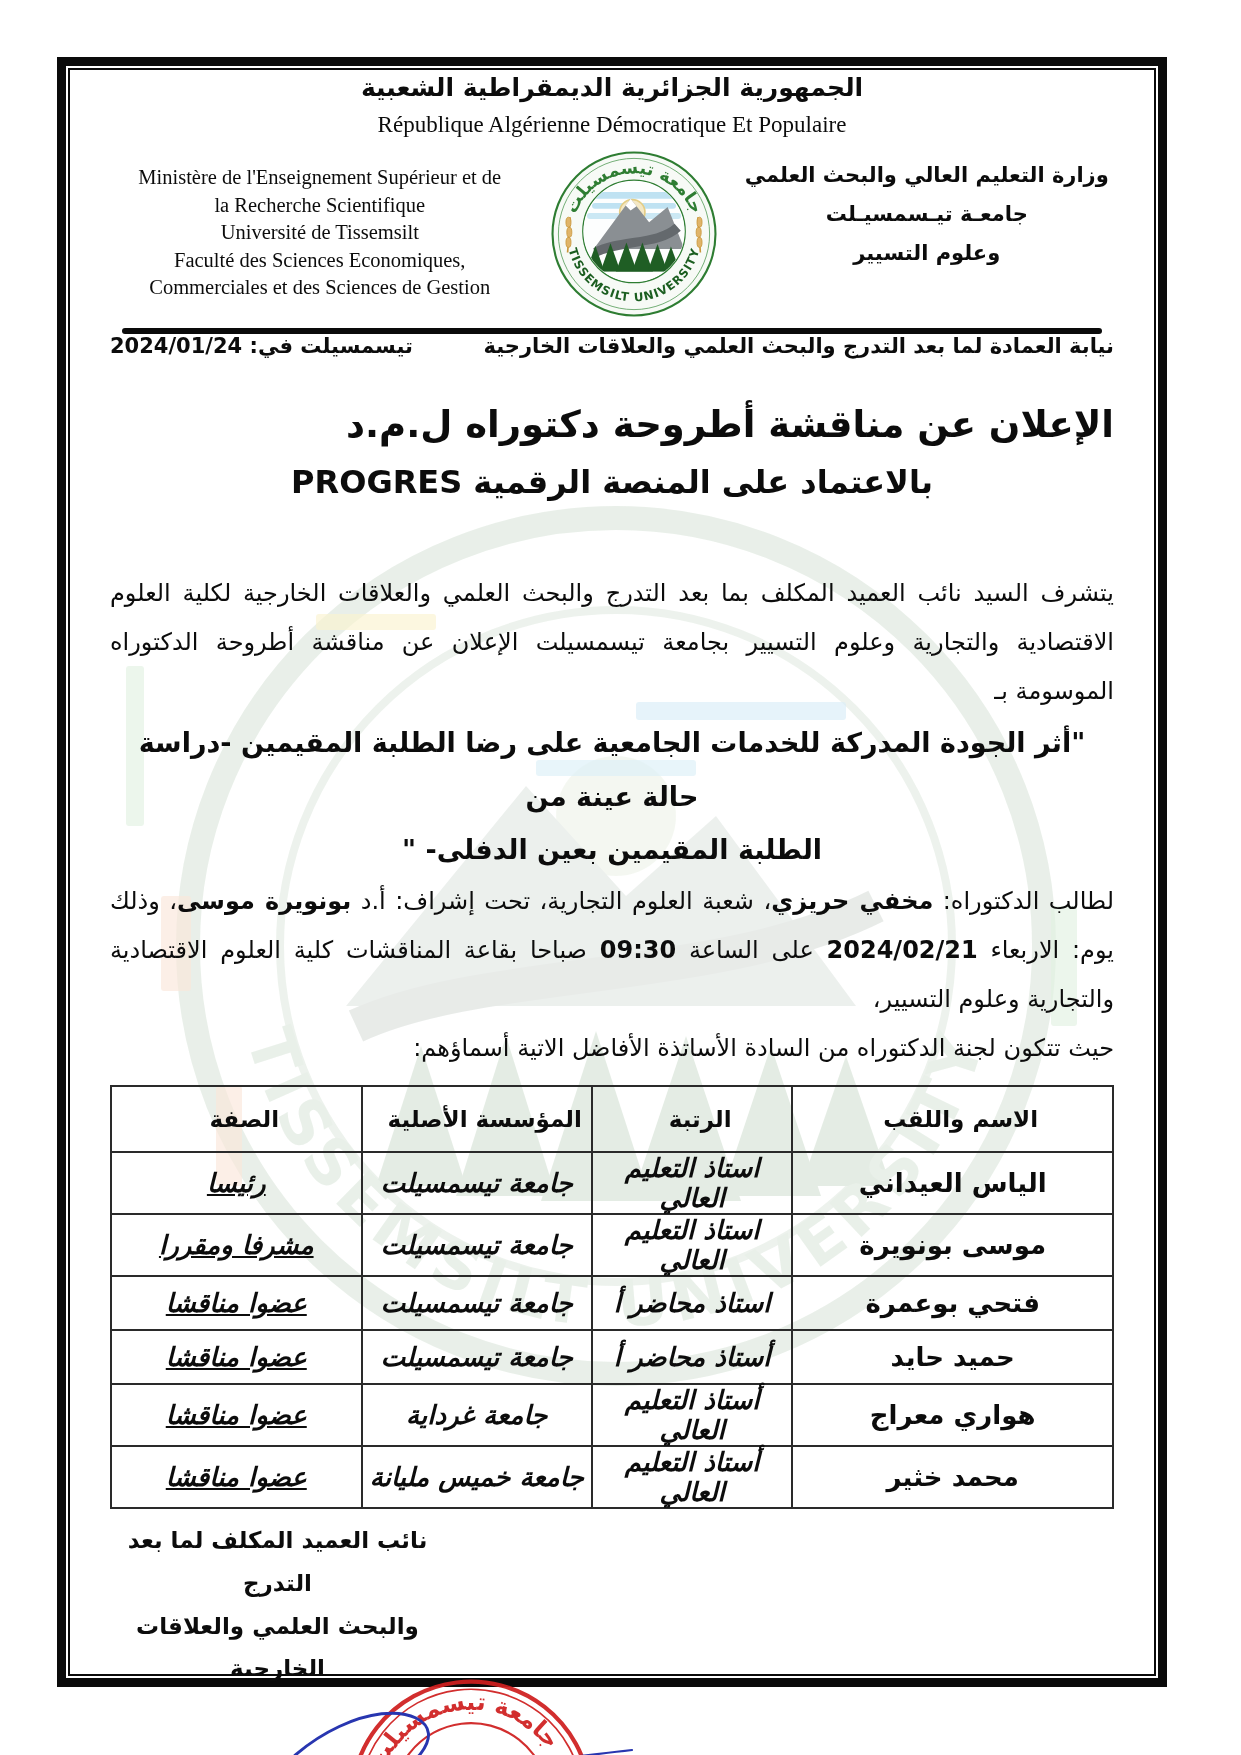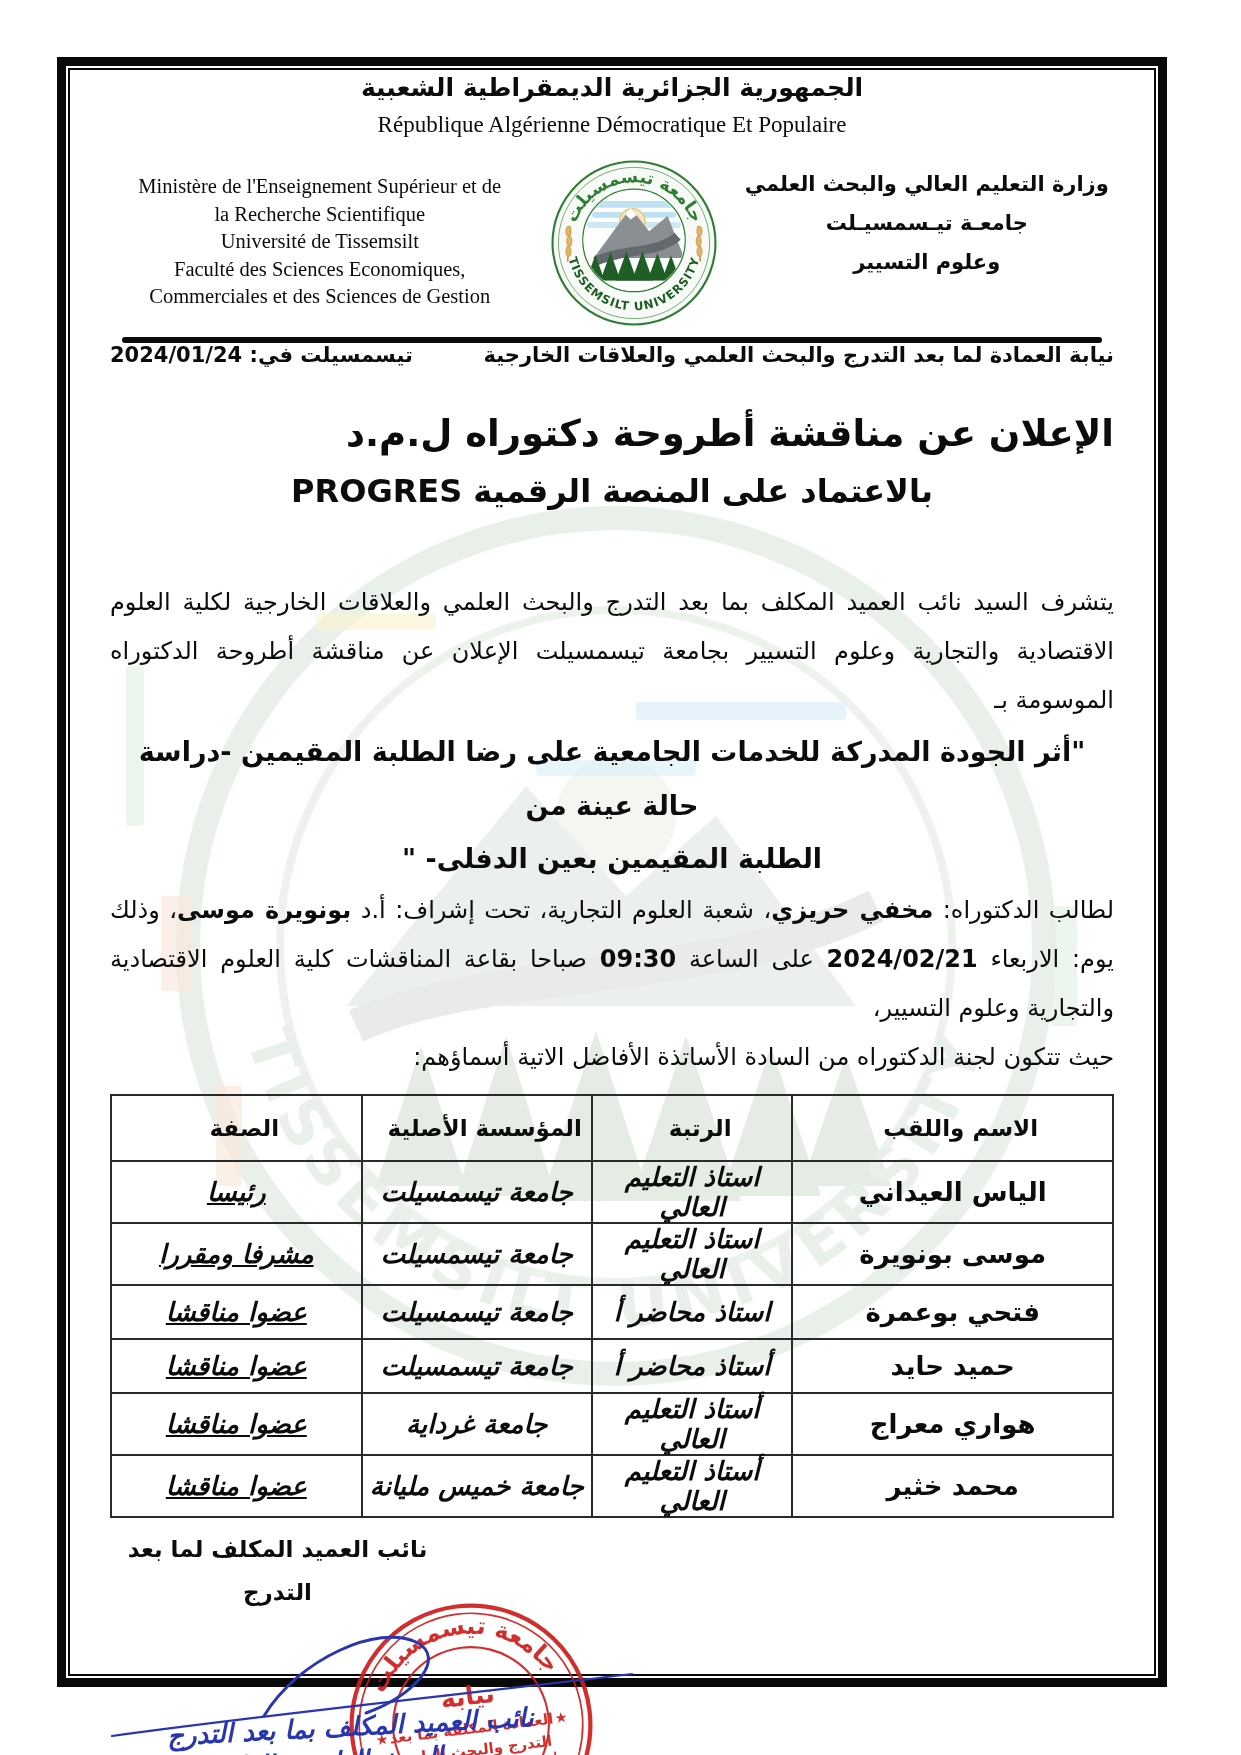--- a/index.html
+++ b/index.html
@@ -24,21 +24,21 @@
   .a4 { left:95px;  top:830px; width:30px;  height:95px; background:#fbe6da; }
   .a5 { left:985px; top:840px; width:26px;  height:120px; background:#e2f1e2; }
   .a6 { left:150px; top:1020px; width:26px; height:100px; background:#fbe6da; }
   .a7 { left:60px;  top:600px; width:18px;  height:160px; background:#e2f1e2; }
 
   .content { position:absolute; inset:4px 0 0 0; padding:0 44px; z-index:1; }
 
   
   .country-ar { text-align:center; font-weight:bold; font-size:25px; line-height:1.3; margin-top:2px; }
   .country-fr { text-align:center; font-family:"Liberation Serif", serif; font-size:23px; line-height:1.3; margin-top:5px; }
-  .header-row { display:flex; align-items:flex-start; margin-top:20px; height:170px; }
+  .header-row { display:flex; align-items:flex-start; margin-top:11px; height:170px; }
   .h-left {
     flex:1.12; font-family:"Liberation Serif", serif; font-size:20.5px;
     text-align:center; line-height:1.34; padding-top:14px;
   }
   .h-logo { width:210px; flex:none; display:flex; justify-content:center; }
   .h-right { flex:1; font-weight:bold; font-size:21px; text-align:center; line-height:1.85; padding-top:6px; }
 
   .rule { height:6px; background:#0a0a0a; margin:8px 12px 0; border-radius:3px; }
 
   .sub-row { display:flex; justify-content:space-between; align-items:baseline; font-weight:bold; font-size:21px; }
@@ -242,20 +242,21 @@
             <td class="c-name">محمد خثير</td>
             <td class="c-rank">أستاذ التعليم العالي</td>
             <td class="c-inst">جامعة خميس مليانة</td>
             <td class="c-role">عضوا مناقشا</td>
           </tr>
         </tbody>
       </table>
 
       <div class="sig-note" dir="rtl">
         <div>نائب العميد المكلف لما بعد التدرج</div>
+        <div>والبحث العلمي والعلاقات الخارجية</div>
       </div>
 
       <div class="seal-row">
 
         <svg class="stamp" viewBox="0 0 300 300" aria-hidden="true">
           <g fill="#cf1f1f" stroke="#cf1f1f">
             <circle cx="150" cy="150" r="141" fill="none" stroke-width="5"></circle>
             <circle cx="150" cy="150" r="132" fill="none" stroke-width="2"></circle>
             <circle cx="150" cy="150" r="92" fill="none" stroke-width="2.5"></circle>
           </g>

